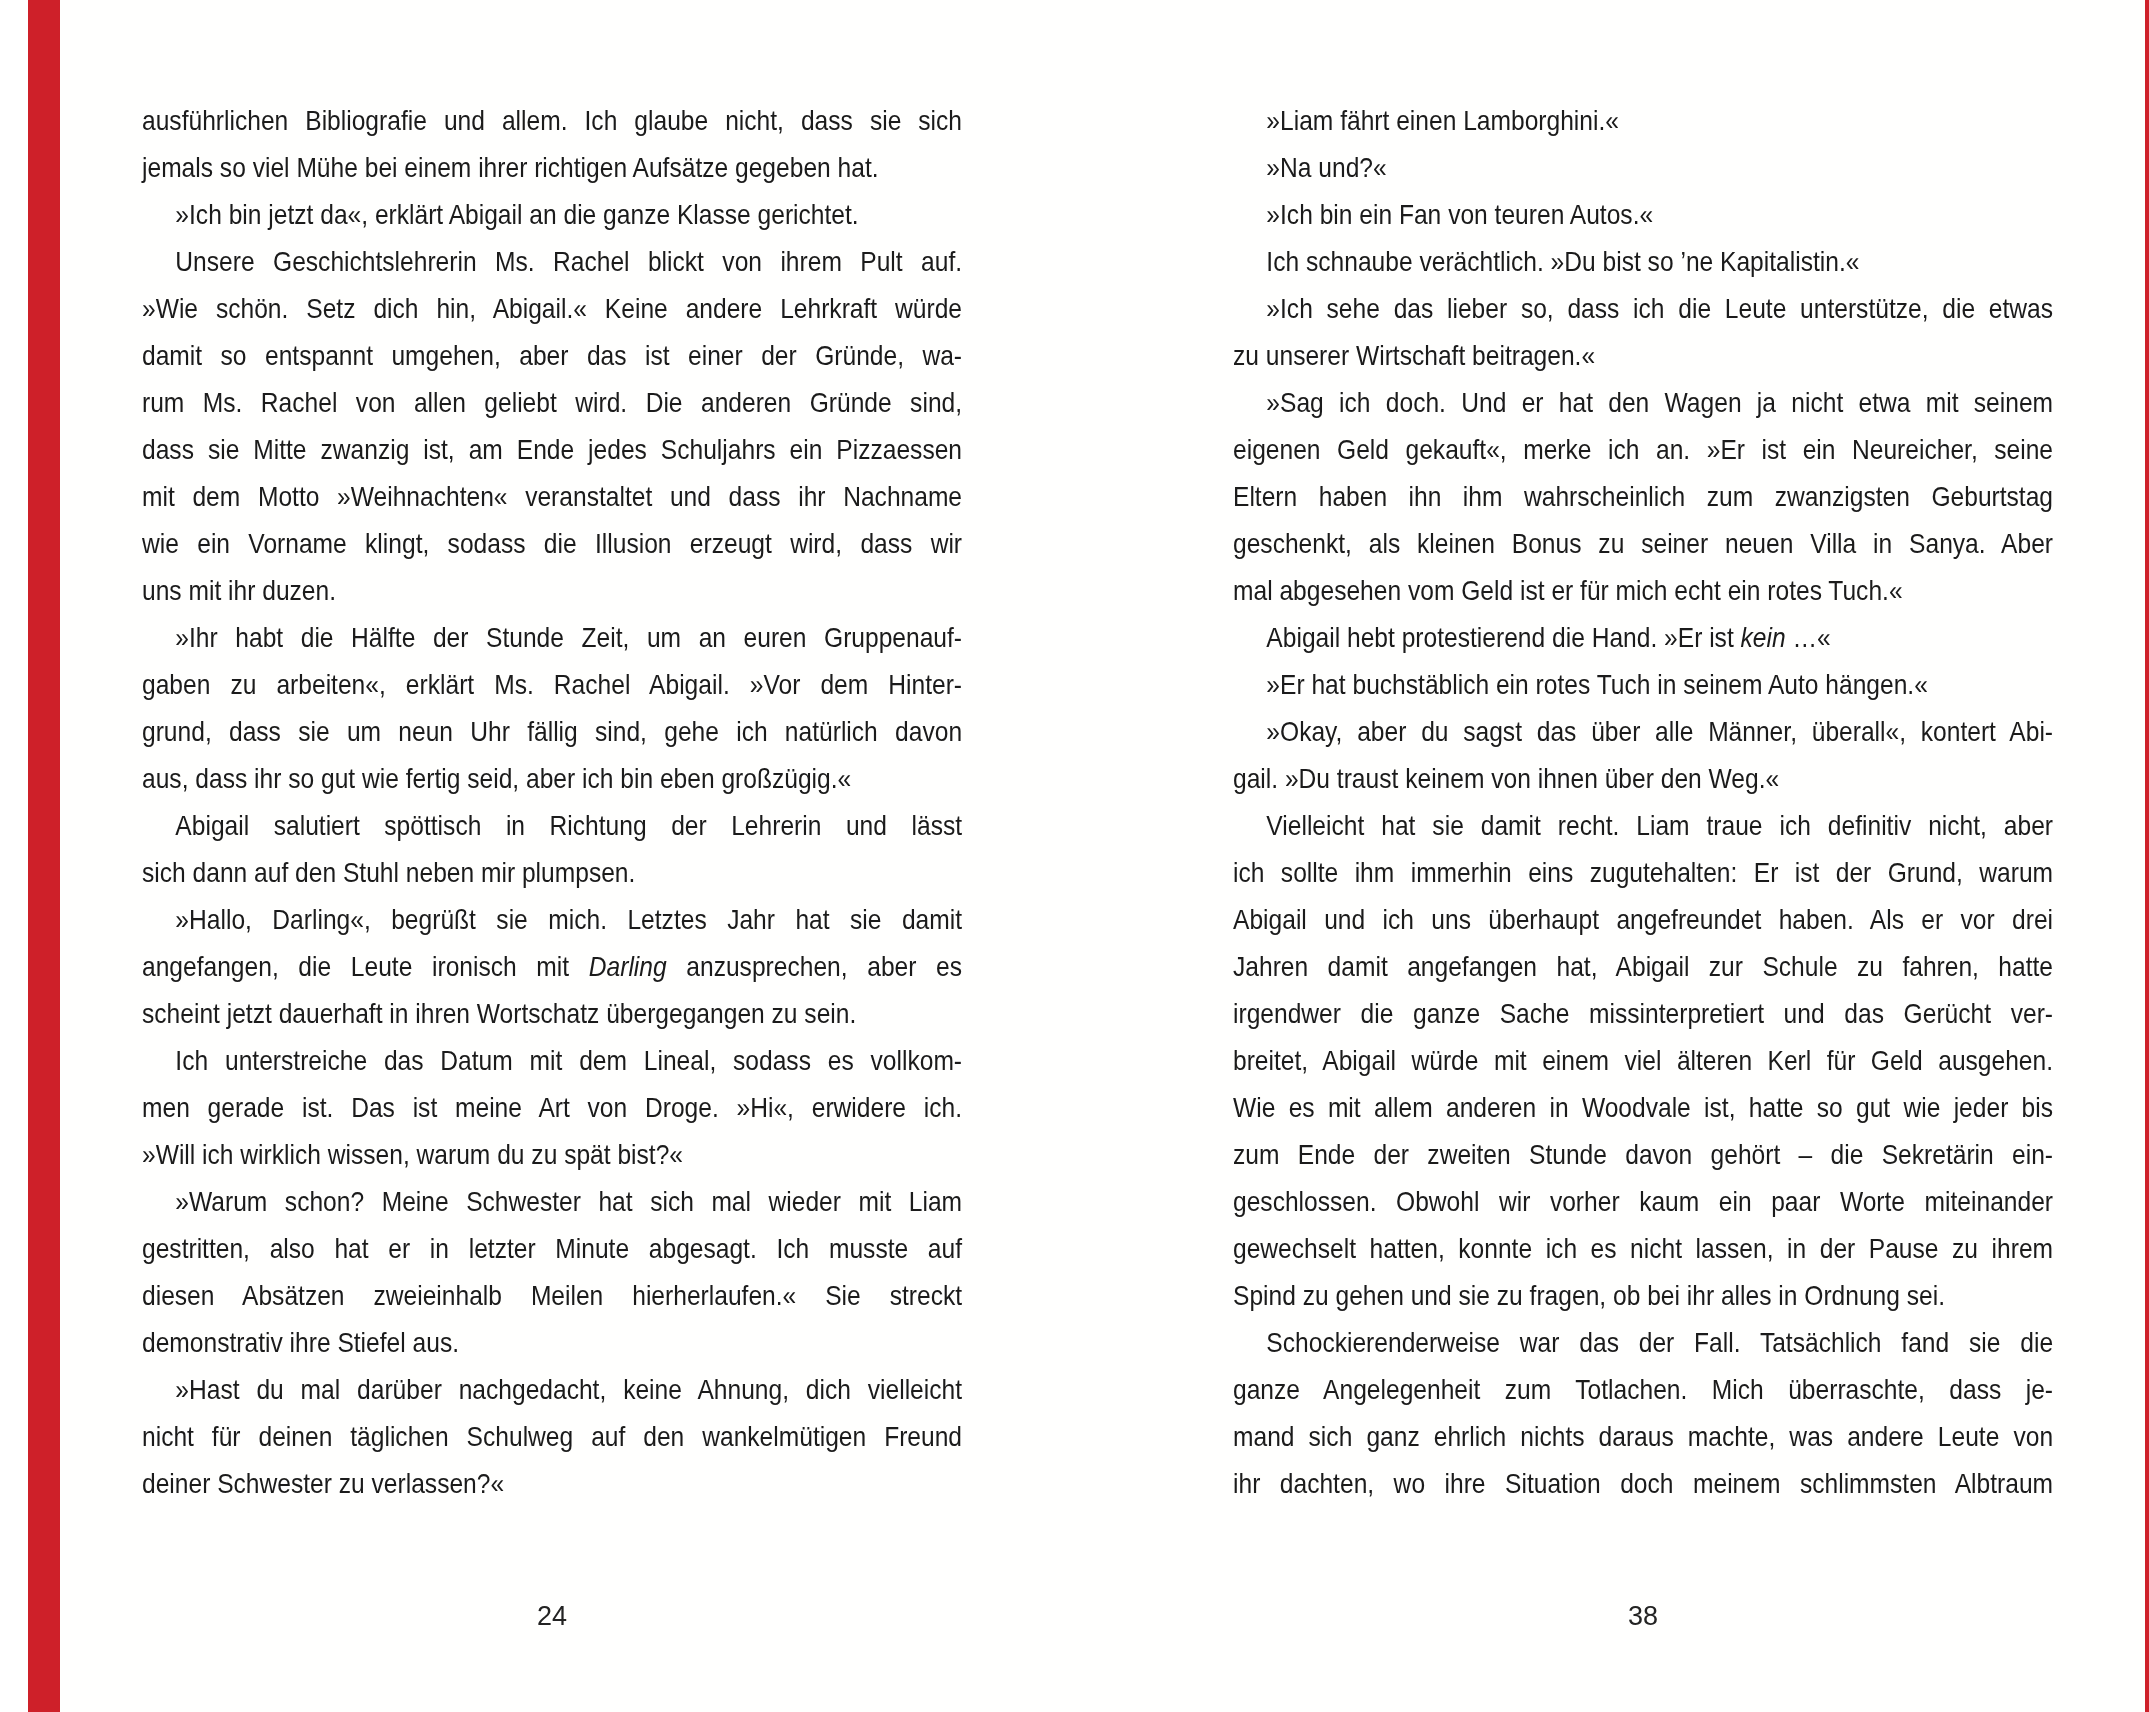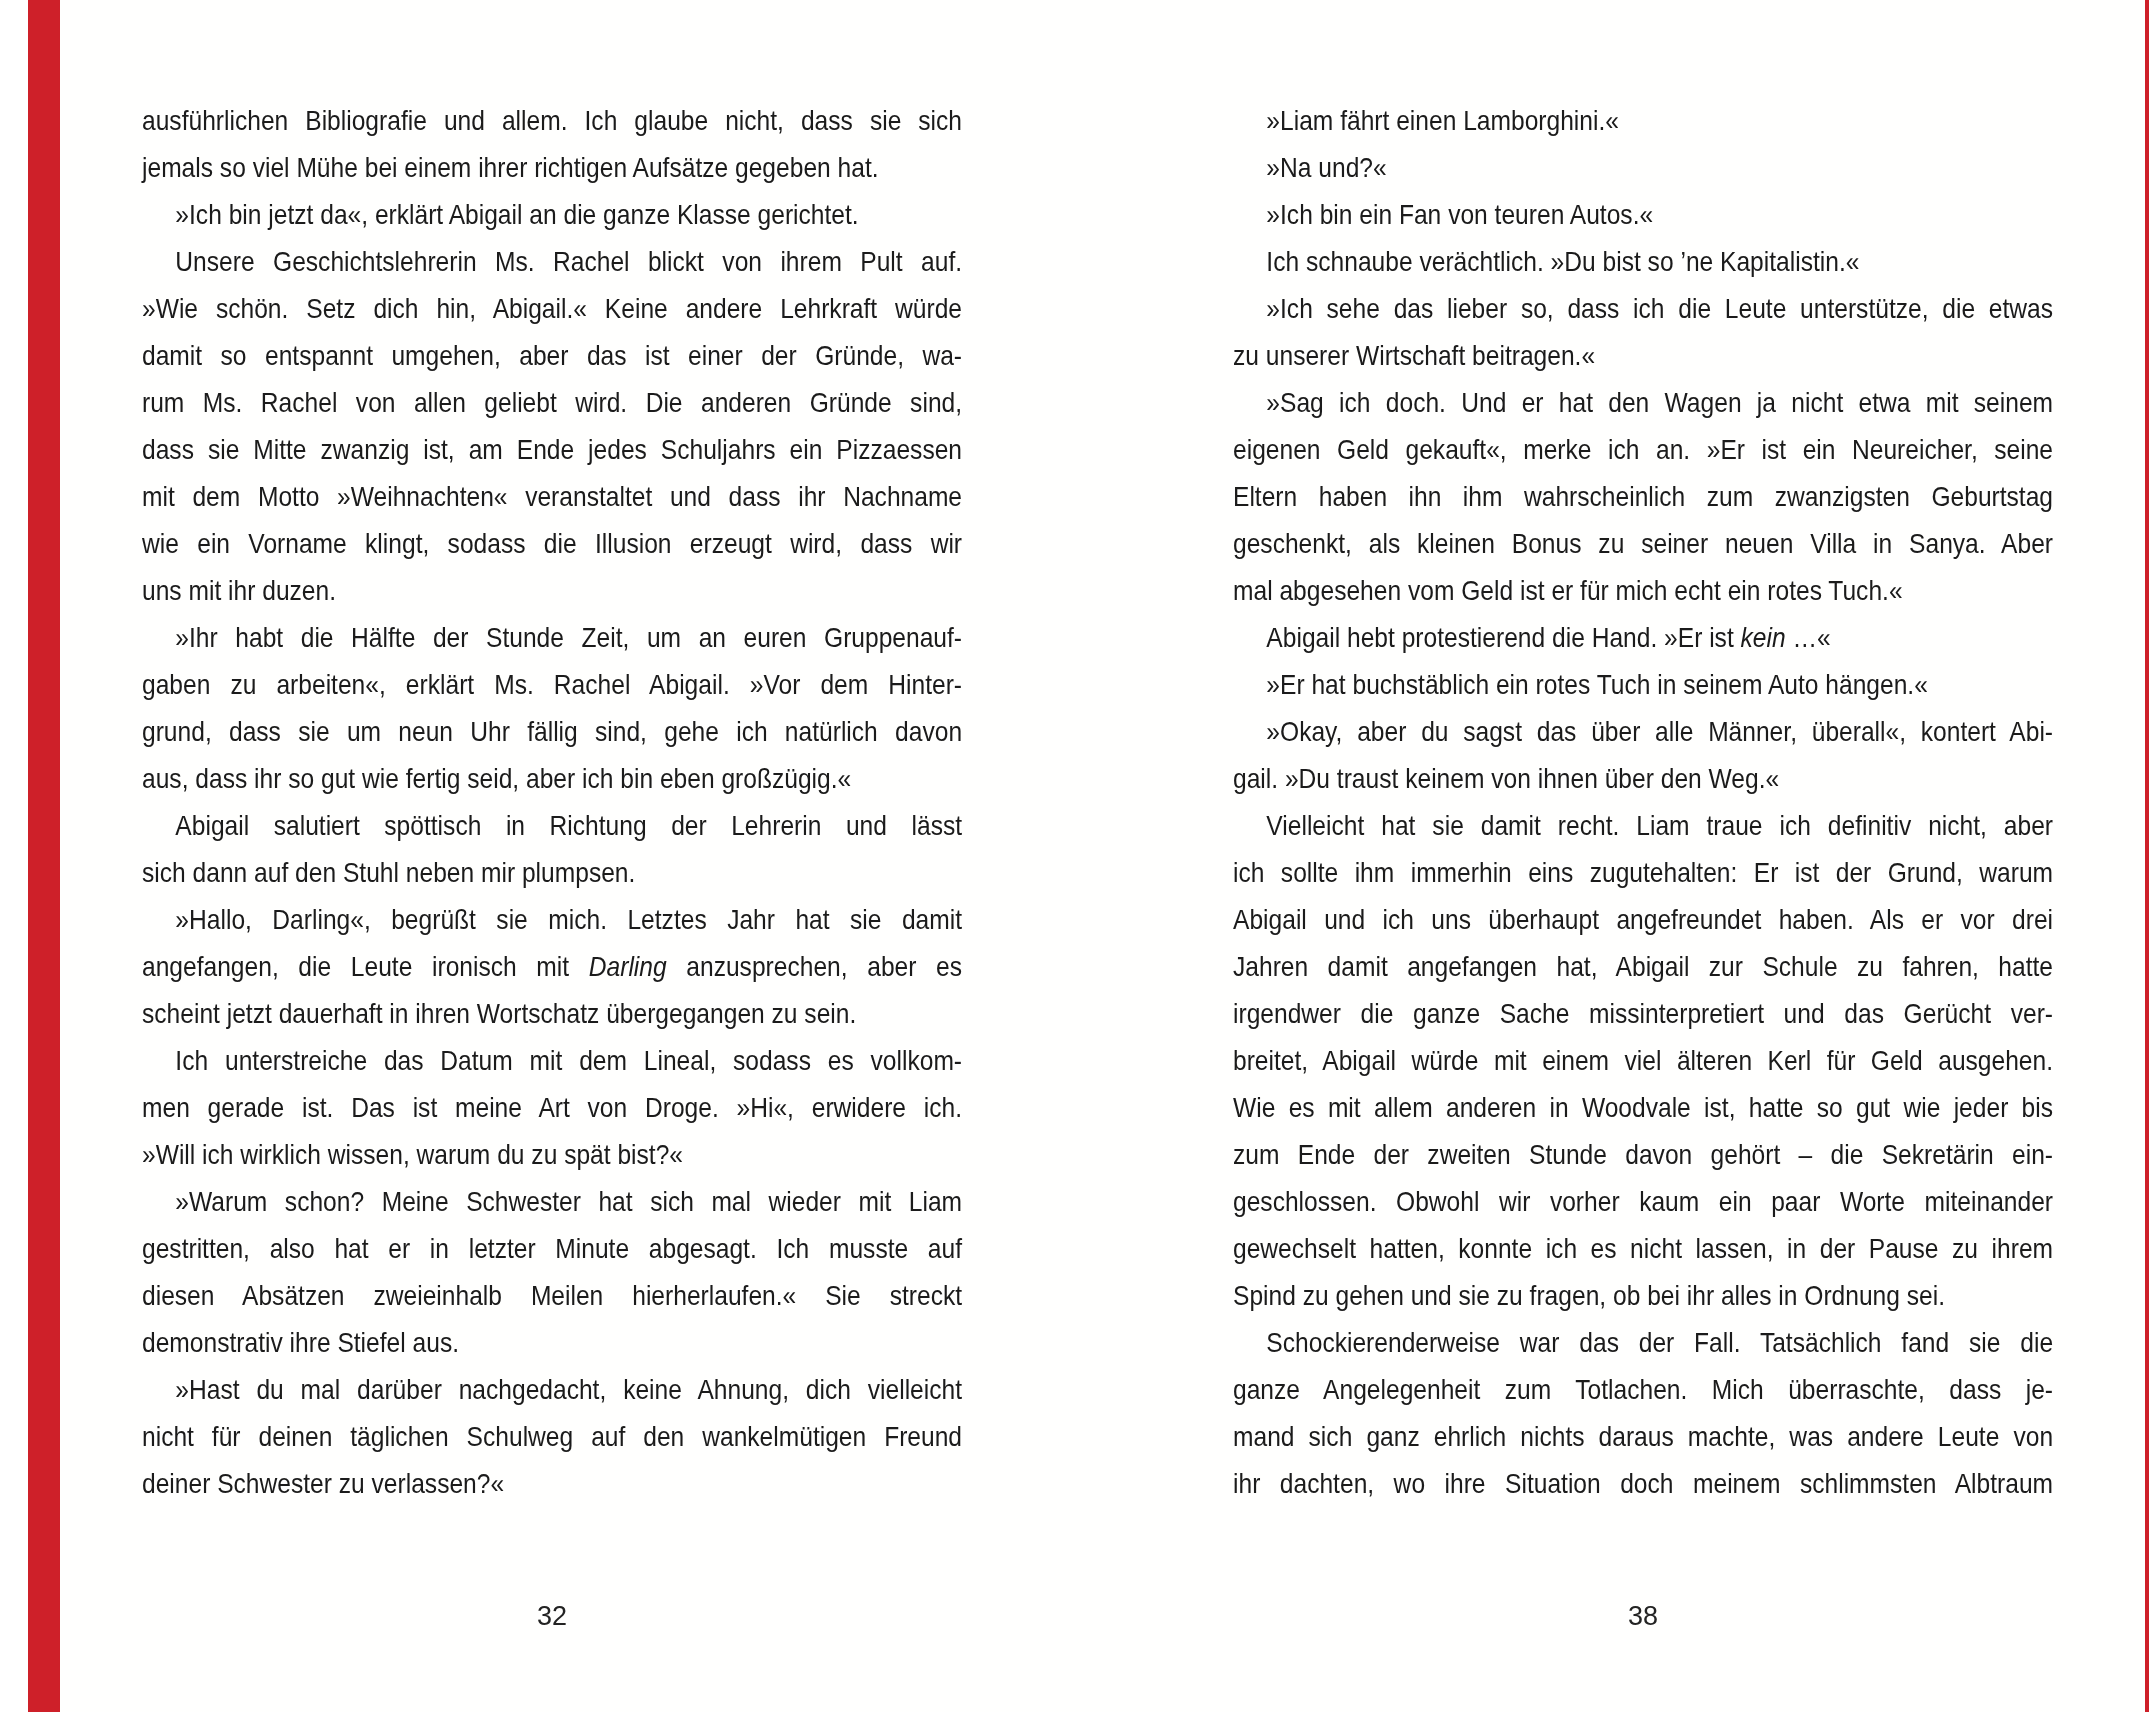--- a/index.html
+++ b/index.html
@@ -97,18 +97,18 @@
       <div class="line just">zum Ende der zweiten Stunde davon gehört – die Sekretärin ein-</div>
       <div class="line just">geschlossen. Obwohl wir vorher kaum ein paar Worte miteinander</div>
       <div class="line just">gewechselt hatten, konnte ich es nicht lassen, in der Pause zu ihrem</div>
       <div class="line">Spind zu gehen und sie zu fragen, ob bei ihr alles in Ordnung sei.</div>
       <div class="line just ind">Schockierenderweise war das der Fall. Tatsächlich fand sie die</div>
       <div class="line just">ganze Angelegenheit zum Totlachen. Mich überraschte, dass je-</div>
       <div class="line just">mand sich ganz ehrlich nichts daraus machte, was andere Leute von</div>
       <div class="line just">ihr dachten, wo ihre Situation doch meinem schlimmsten Albtraum</div>
     </div>
 
-  <div class="folio folio-left">32</div>
+  <div class="folio folio-left">24</div>
 
   <div class="folio folio-right">38</div>
 
 </div>
 
 
 </body></html>

